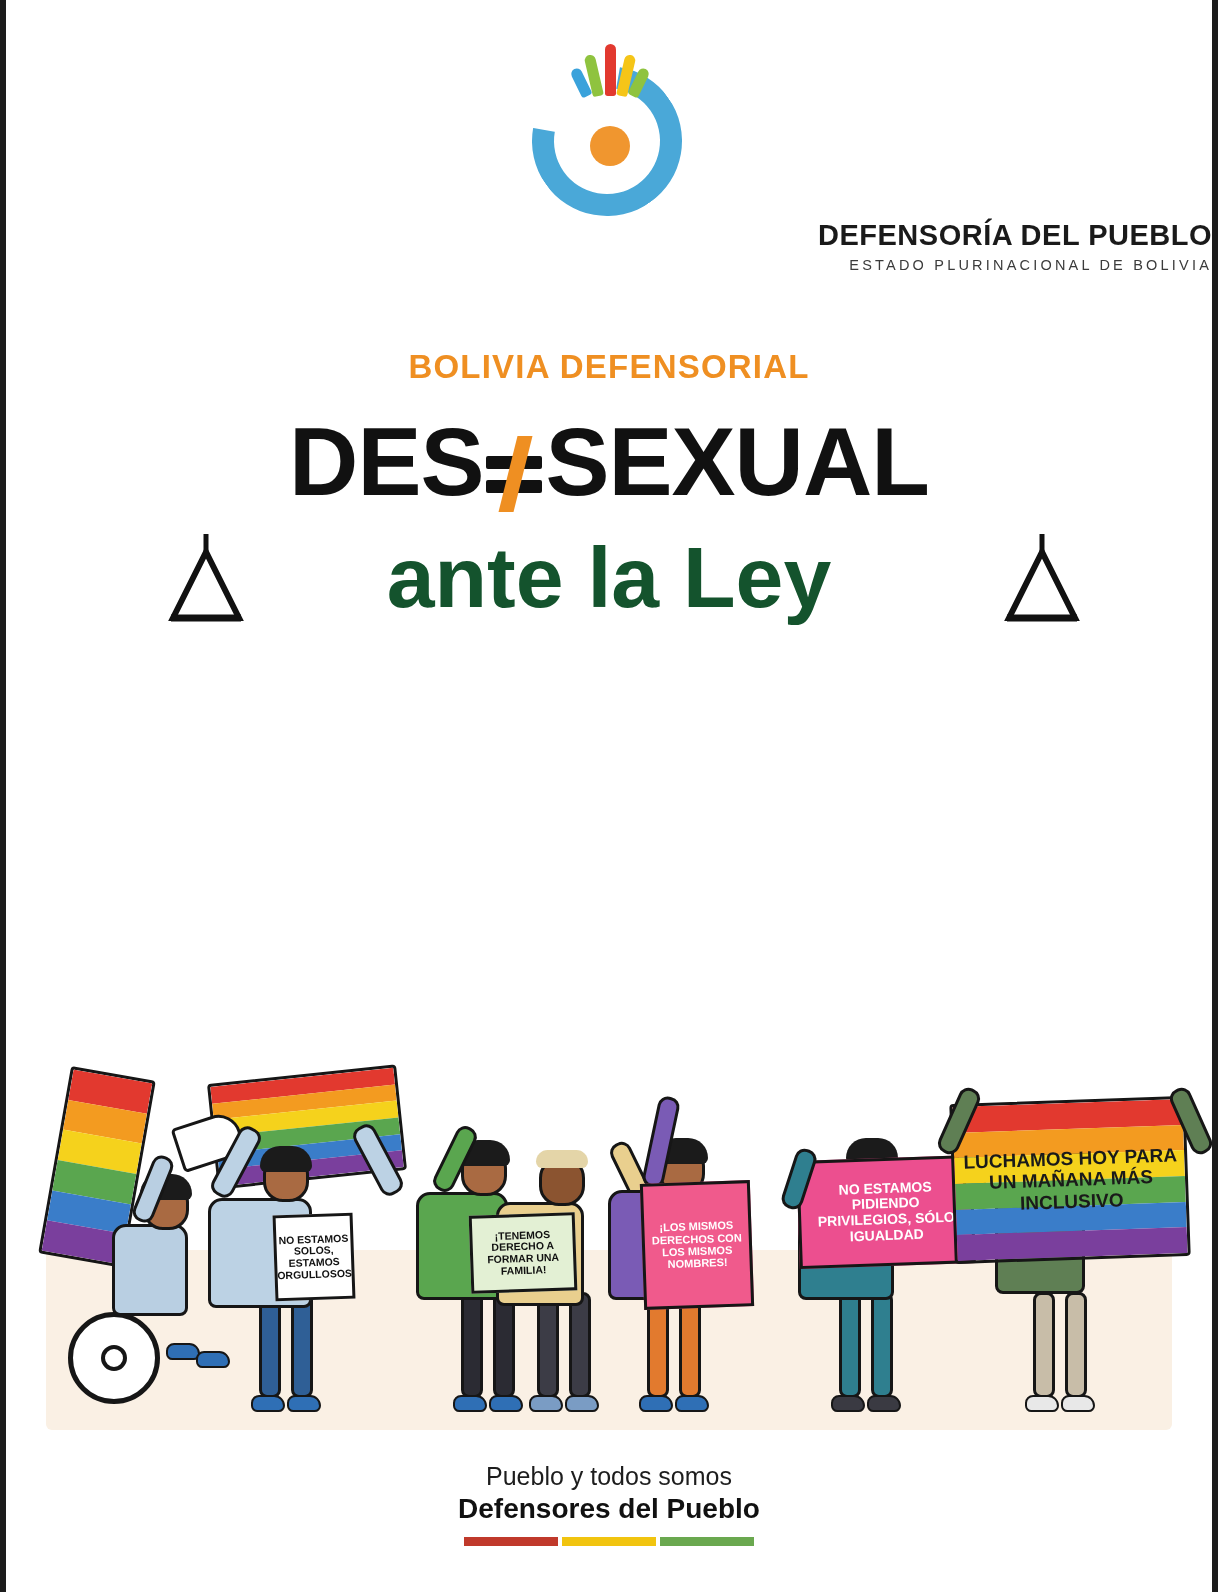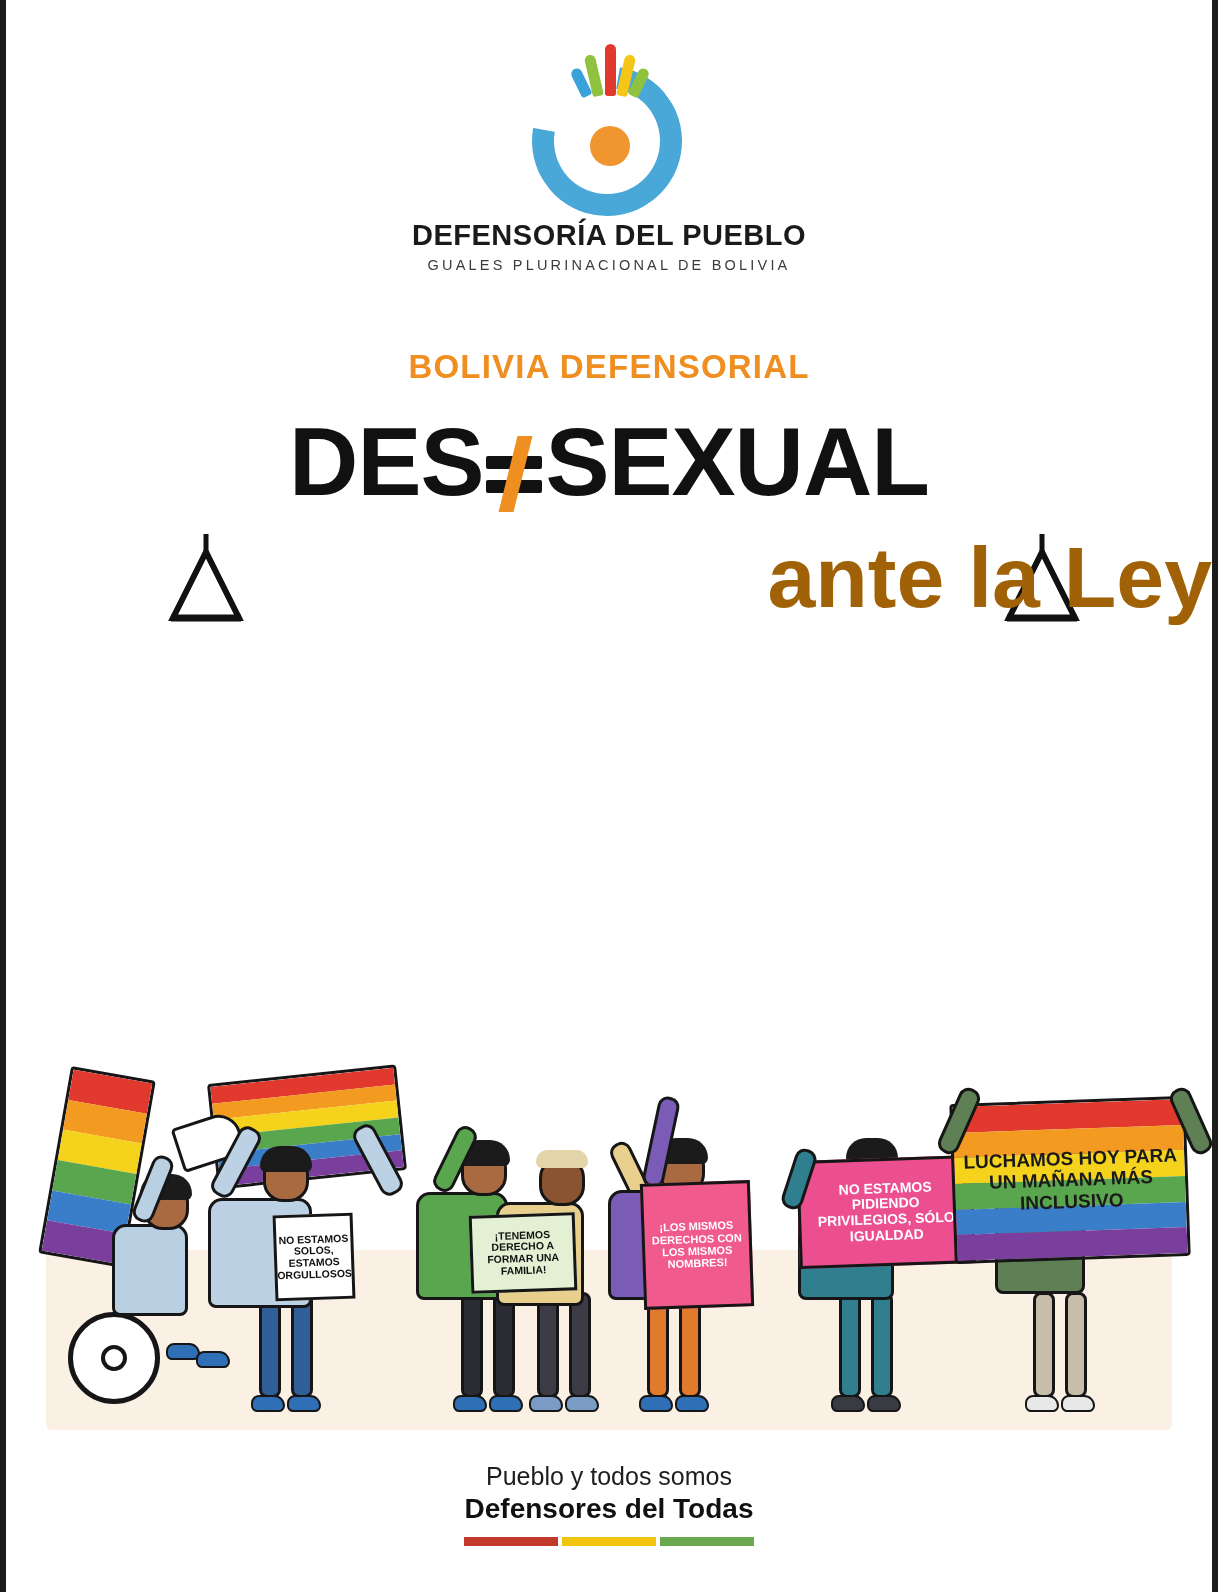--- a/index.html
+++ b/index.html
@@ -21,21 +21,21 @@
     border-right: 6px solid #1c1c1c;
     border-top: 0;
     border-bottom: 0;
   }
   
   .logo-block {
     position: absolute;
     top: 38px;
     left: 0;
     width: 100%;
-    text-align: center;
+    text-align: right;
   }
   .logo-mark {
     position: relative;
     width: 190px;
     height: 175px;
     margin: 0 auto;
   }
   .logo-ring {
     position: absolute;
     left: 18px;
@@ -137,24 +137,24 @@
     width: 15px;
     height: 76px;
     background: #ef8f22;
     transform: skewX(-14deg);
   }
   .title-sub {
     position: absolute;
     top: 528px;
     left: 0;
     width: 100%;
-    text-align: right;
+    text-align: center;
     font-size: 86px;
     font-weight: bold;
-    color: #a16207;
+    color: #14532d;
   }
   .scale-left, .scale-right {
     position: absolute;
     top: 532px;
     width: 90px;
     height: 110px;
   }
   .scale-left { left: 155px; }
   .scale-right { right: 125px; }
   .scale-left svg, .scale-right svg { width: 100%; height: 100%; }
@@ -366,21 +366,21 @@
       <div class="logo-dot"></div>
       <div class="flame">
         <span class="f1"></span>
           <span class="f2"></span>
           <span class="f3"></span>
           <span class="f4"></span>
           <span class="f5"></span>
       </div>
     </div>
     <div class="logo-name">DEFENSORÍA DEL PUEBLO</div>
-    <div class="logo-sub">GUALES PLURINACIONAL DE BOLIVIA</div>
+    <div class="logo-sub">ESTADO PLURINACIONAL DE BOLIVIA</div>
   </div>
 
   <div class="kicker">BOLIVIA DEFENSORIAL</div>
 
   <div class="title-main">
     <span>DES</span><span class="eq"><i class="b1"></i><i class="b2"></i><span class="slash"></span></span><span>SEXUAL</span>
   </div>
 
   <div class="scale-left">
     <svg viewBox="0 0 90 110">
@@ -528,21 +528,21 @@
         <div class="sign" style="left:-6px; bottom:158px; width:226px; height:148px; background:transparent; border:none; font-size:19px; color:#1a1a1a;">LUCHAMOS HOY PARA UN MAÑANA MÁS INCLUSIVO</div>
         <div class="arm" style="left:-16px; bottom:256px; width:22px; height:70px; background:#5f7f54; transform:rotate(24deg);"></div>
         <div class="arm" style="left:216px; bottom:256px; width:22px; height:70px; background:#5f7f54; transform:rotate(-24deg);"></div>
       </div>
 
     </div>
   </div>
 
   <div class="footer">
     <div class="footer-line1">Pueblo y todos somos</div>
-    <div class="footer-line2">Defensores del Todas</div>
+    <div class="footer-line2">Defensores del Pueblo</div>
     <div class="footer-bars">
       <i style="background:#c0392b"></i>
         <i style="background:#f1c40f"></i>
         <i style="background:#6aa84f"></i>
     </div>
   </div>
 
 </div>
 
 </body></html>

